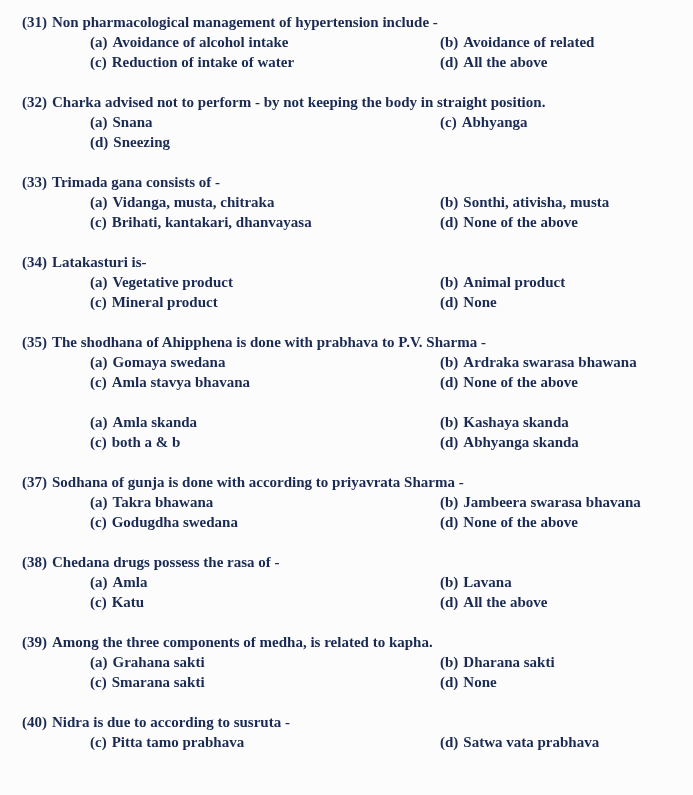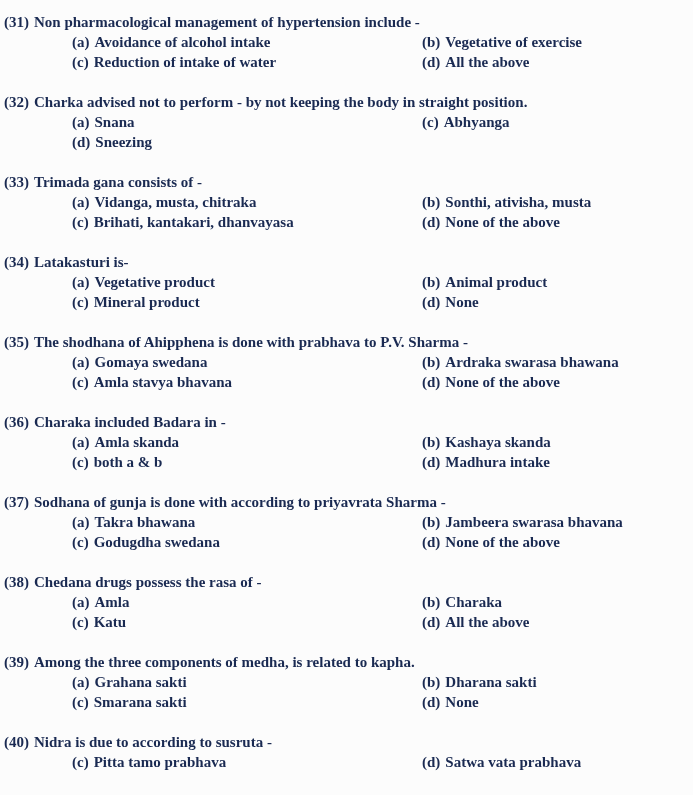--- a/index.html
+++ b/index.html
@@ -9,21 +9,21 @@
   body {
     width: 693px;
     height: 795px;
     background: var(--bg-color, #fcfcfc);
     color: var(--text-color, #1a2a52);
     font-family: "Liberation Serif", serif;
     font-weight: bold;
     overflow: hidden;
   }
   #paper {
-    padding: 12px 6px 0 4px;
+    padding: 12px 6px 0 22px;
     box-sizing: border-box;
   }
   .question-block {
     margin-bottom: 20px;
   }
   .q-line {
     font-size: 15px;
     line-height: 20px;
     white-space: nowrap;
   }
@@ -47,21 +47,21 @@
 </head>
 <body style="--text-color: #1a2a52; --bg-color: #fcfcfc;">
 
 <div id="paper">
   <div class="question-block">
     <div class="q-line">
       <span class="q-num">(31)</span><span class="q-text">Non pharmacological management of hypertension include -</span>
     </div>
     <div class="opts">
       <div class="opt"><span class="opt-label">(a)</span><span class="opt-text">Avoidance of alcohol intake</span></div>
-      <div class="opt"><span class="opt-label">(b)</span><span class="opt-text">Vegetative of exercise</span></div>
+      <div class="opt"><span class="opt-label">(b)</span><span class="opt-text">Avoidance of related</span></div>
       <div class="opt"><span class="opt-label">(c)</span><span class="opt-text">Reduction of intake of water</span></div>
       <div class="opt"><span class="opt-label">(d)</span><span class="opt-text">All the above</span></div>
     </div>
   </div>
 
   <div class="question-block">
     <div class="q-line">
       <span class="q-num">(32)</span><span class="q-text">Charka advised not to perform - by not keeping the body in straight position.</span>
     </div>
     <div class="opts">
@@ -101,28 +101,25 @@
     </div>
     <div class="opts">
       <div class="opt"><span class="opt-label">(a)</span><span class="opt-text">Gomaya swedana</span></div>
       <div class="opt"><span class="opt-label">(b)</span><span class="opt-text">Ardraka swarasa bhawana</span></div>
       <div class="opt"><span class="opt-label">(c)</span><span class="opt-text">Amla stavya bhavana</span></div>
       <div class="opt"><span class="opt-label">(d)</span><span class="opt-text">None of the above</span></div>
     </div>
   </div>
 
   <div class="question-block">
-    <div class="q-line">
-      <span class="q-num">(36)</span><span class="q-text">Charaka included Badara in -</span>
-    </div>
     <div class="opts">
       <div class="opt"><span class="opt-label">(a)</span><span class="opt-text">Amla skanda</span></div>
       <div class="opt"><span class="opt-label">(b)</span><span class="opt-text">Kashaya skanda</span></div>
       <div class="opt"><span class="opt-label">(c)</span><span class="opt-text">both a &amp; b</span></div>
-      <div class="opt"><span class="opt-label">(d)</span><span class="opt-text">Madhura intake</span></div>
+      <div class="opt"><span class="opt-label">(d)</span><span class="opt-text">Abhyanga skanda</span></div>
     </div>
   </div>
 
   <div class="question-block">
     <div class="q-line">
       <span class="q-num">(37)</span><span class="q-text">Sodhana of gunja is done with according to priyavrata Sharma -</span>
     </div>
     <div class="opts">
       <div class="opt"><span class="opt-label">(a)</span><span class="opt-text">Takra bhawana</span></div>
       <div class="opt"><span class="opt-label">(b)</span><span class="opt-text">Jambeera swarasa bhavana</span></div>
@@ -130,21 +127,21 @@
       <div class="opt"><span class="opt-label">(d)</span><span class="opt-text">None of the above</span></div>
     </div>
   </div>
 
   <div class="question-block">
     <div class="q-line">
       <span class="q-num">(38)</span><span class="q-text">Chedana drugs possess the rasa of -</span>
     </div>
     <div class="opts">
       <div class="opt"><span class="opt-label">(a)</span><span class="opt-text">Amla</span></div>
-      <div class="opt"><span class="opt-label">(b)</span><span class="opt-text">Charaka</span></div>
+      <div class="opt"><span class="opt-label">(b)</span><span class="opt-text">Lavana</span></div>
       <div class="opt"><span class="opt-label">(c)</span><span class="opt-text">Katu</span></div>
       <div class="opt"><span class="opt-label">(d)</span><span class="opt-text">All the above</span></div>
     </div>
   </div>
 
   <div class="question-block">
     <div class="q-line">
       <span class="q-num">(39)</span><span class="q-text">Among the three components of medha, is related to kapha.</span>
     </div>
     <div class="opts">

